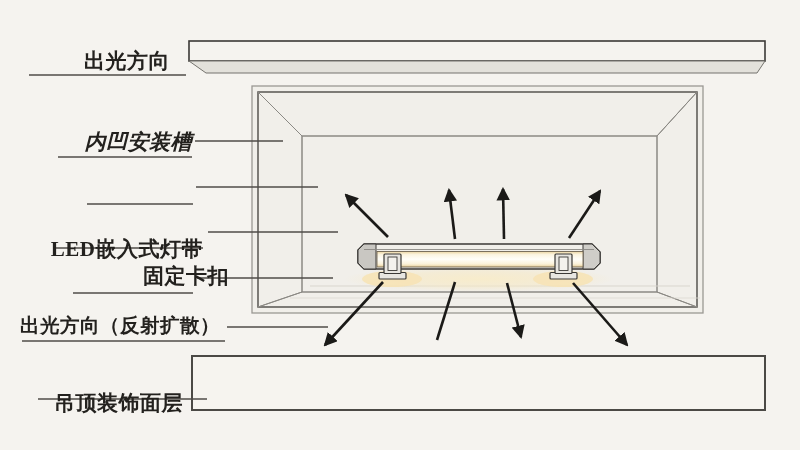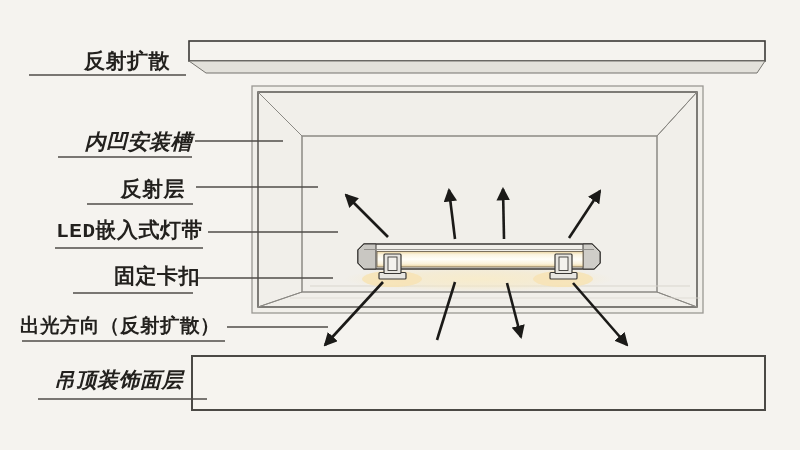--- a/index.html
+++ b/index.html
@@ -127,21 +127,20 @@
       <line x1="55" y1="248" x2="203" y2="248" class="ln"></line>
       <line x1="208" y1="232" x2="338" y2="232" class="ln"></line>
       <line x1="73" y1="293" x2="193" y2="293" class="ln"></line>
       <line x1="197" y1="278" x2="333" y2="278" class="ln"></line>
       <line x1="22" y1="341" x2="225" y2="341" class="ln"></line>
       <line x1="227" y1="327" x2="328" y2="327" class="ln"></line>
       <line x1="38" y1="399" x2="207" y2="399" class="ln"></line>
     </g>
   </svg>
 
-  <div class="label" style="right:630px;top:50px;">反射扩散</div>
+  <div class="label" style="right:630px;top:50px;">出光方向</div>
   <div class="label" style="right:608px;top:131px;font-style:italic;">内凹安装槽</div>
-  <div class="label" style="right:615px;top:178px;">反射层</div>
-  <div class="label" style="right:597px;top:220px;font-family:Liberation Mono, monospace;">LED嵌入式灯带</div>
-  <div class="label" style="right:600px;top:265px;">固定卡扣</div>
+  <div class="label" style="right:597px;top:238px;">LED嵌入式灯带</div>
+  <div class="label" style="right:571px;top:265px;">固定卡扣</div>
   <div class="label small" style="right:580px;top:315px;">出光方向（反射扩散）</div>
-  <div class="label" style="right:617px;top:369px;font-style:italic;">吊顶装饰面层</div>
+  <div class="label" style="right:617px;top:392px;">吊顶装饰面层</div>
 
 </div>
 
 </body></html>

